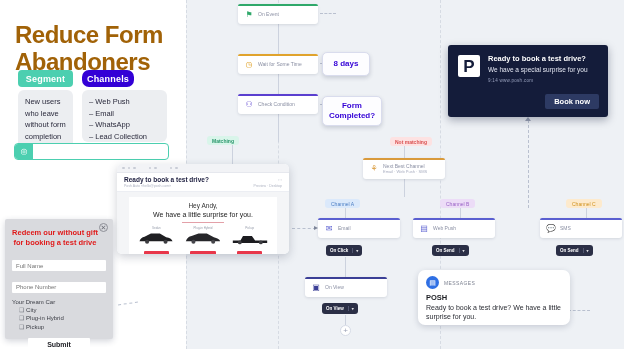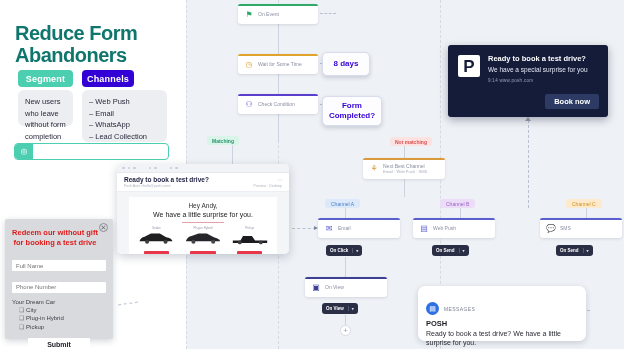--- a/index.html
+++ b/index.html
@@ -16,38 +16,38 @@
     background:#ffffff;
   }
   .vline {
     position:absolute; top:0; height:349px; width:0;
     border-left:1px dashed #d6dbe3;
   }
 
   
   #headline {
     position:absolute; left:15px; top:22px; width:160px;
-    font-size:20px; line-height:1.12; font-weight:bold;
-    color:#0f766e; letter-spacing:-0.5px;
+    font-size:24px; line-height:1.12; font-weight:bold;
+    color:#a16207; letter-spacing:-0.5px;
   }
 
   
   .pill {
     position:absolute; height:17px; border-radius:4px;
     display:flex; align-items:center; justify-content:center;
     color:#fff; font-size:9px; font-weight:bold; letter-spacing:.2px;
   }
   #pill-segment { left:18px; top:70px; width:55px; background:#4ccfb0; }
-  #pill-channels{ left:82px; top:70px; width:52px; background:#3300d6; }
+  #pill-channels{ left:82px; top:70px; width:52px; background:#3300d6;border-radius:7px; }
 
   .infobox {
     position:absolute; background:#eceef1; border-radius:6px;
     padding:6px 7px; font-size:7.5px; line-height:1.55; color:#2b2b3d;
   }
-  #box-segment { left:18px; top:90px; width:55px; height:36px; }
+  #box-segment { left:18px; top:90px; width:55px; height:70px; }
   #box-channels{ left:82px; top:90px; width:85px; height:52px; }
   #box-channels .bc-title { font-style:italic; font-weight:bold; margin-bottom:1px; }
   #box-channels ul { list-style:none; }
   #box-channels li:before { content:"– "; }
 
   
   #goal-bar {
     position:absolute; left:14px; top:143px; width:155px; height:17px;
     border:1px solid #4ccfb0; border-radius:4px; background:#fff;
     display:flex; align-items:center; overflow:hidden;
@@ -230,23 +230,23 @@
   .lead-check { font-size:6px; color:#3b3d45; padding-left:7px; line-height:1.45; }
   .lead-check:before { content:"❑ "; color:#6d7079; }
   #lead-submit {
     display:block; margin:6px auto 0; width:66%; height:13px;
     background:#fff; border:none; border-radius:1px;
     font-size:7px; font-weight:bold; color:#1d1e24; font-family:inherit;
   }
 
   
   #sms-card {
-    position:absolute; left:418px; top:286px; width:168px; height:55px;
+    position:absolute; left:418px; top:270px; width:152px; height:55px;
     background:#fff; border-radius:7px; box-shadow:0 2px 6px rgba(30,40,70,.18);
-    padding:16px 8px;
+    padding:6px 8px;
   }
   #sms-head { display:flex; align-items:center; gap:5px; }
   #sms-ico {
     width:13px; height:13px; border-radius:50%; background:#2f6fe4;
     display:flex; align-items:center; justify-content:center;
     font-size:7px; color:#fff;
   }
   #sms-app { font-size:5px; color:#7e8392; letter-spacing:.4px; }
   #sms-sender { font-size:7.5px; font-weight:bold; color:#1c1d22; margin-top:4px; }
   #sms-text { font-size:7px; color:#2a2c33; line-height:1.35; margin-top:1px; }

